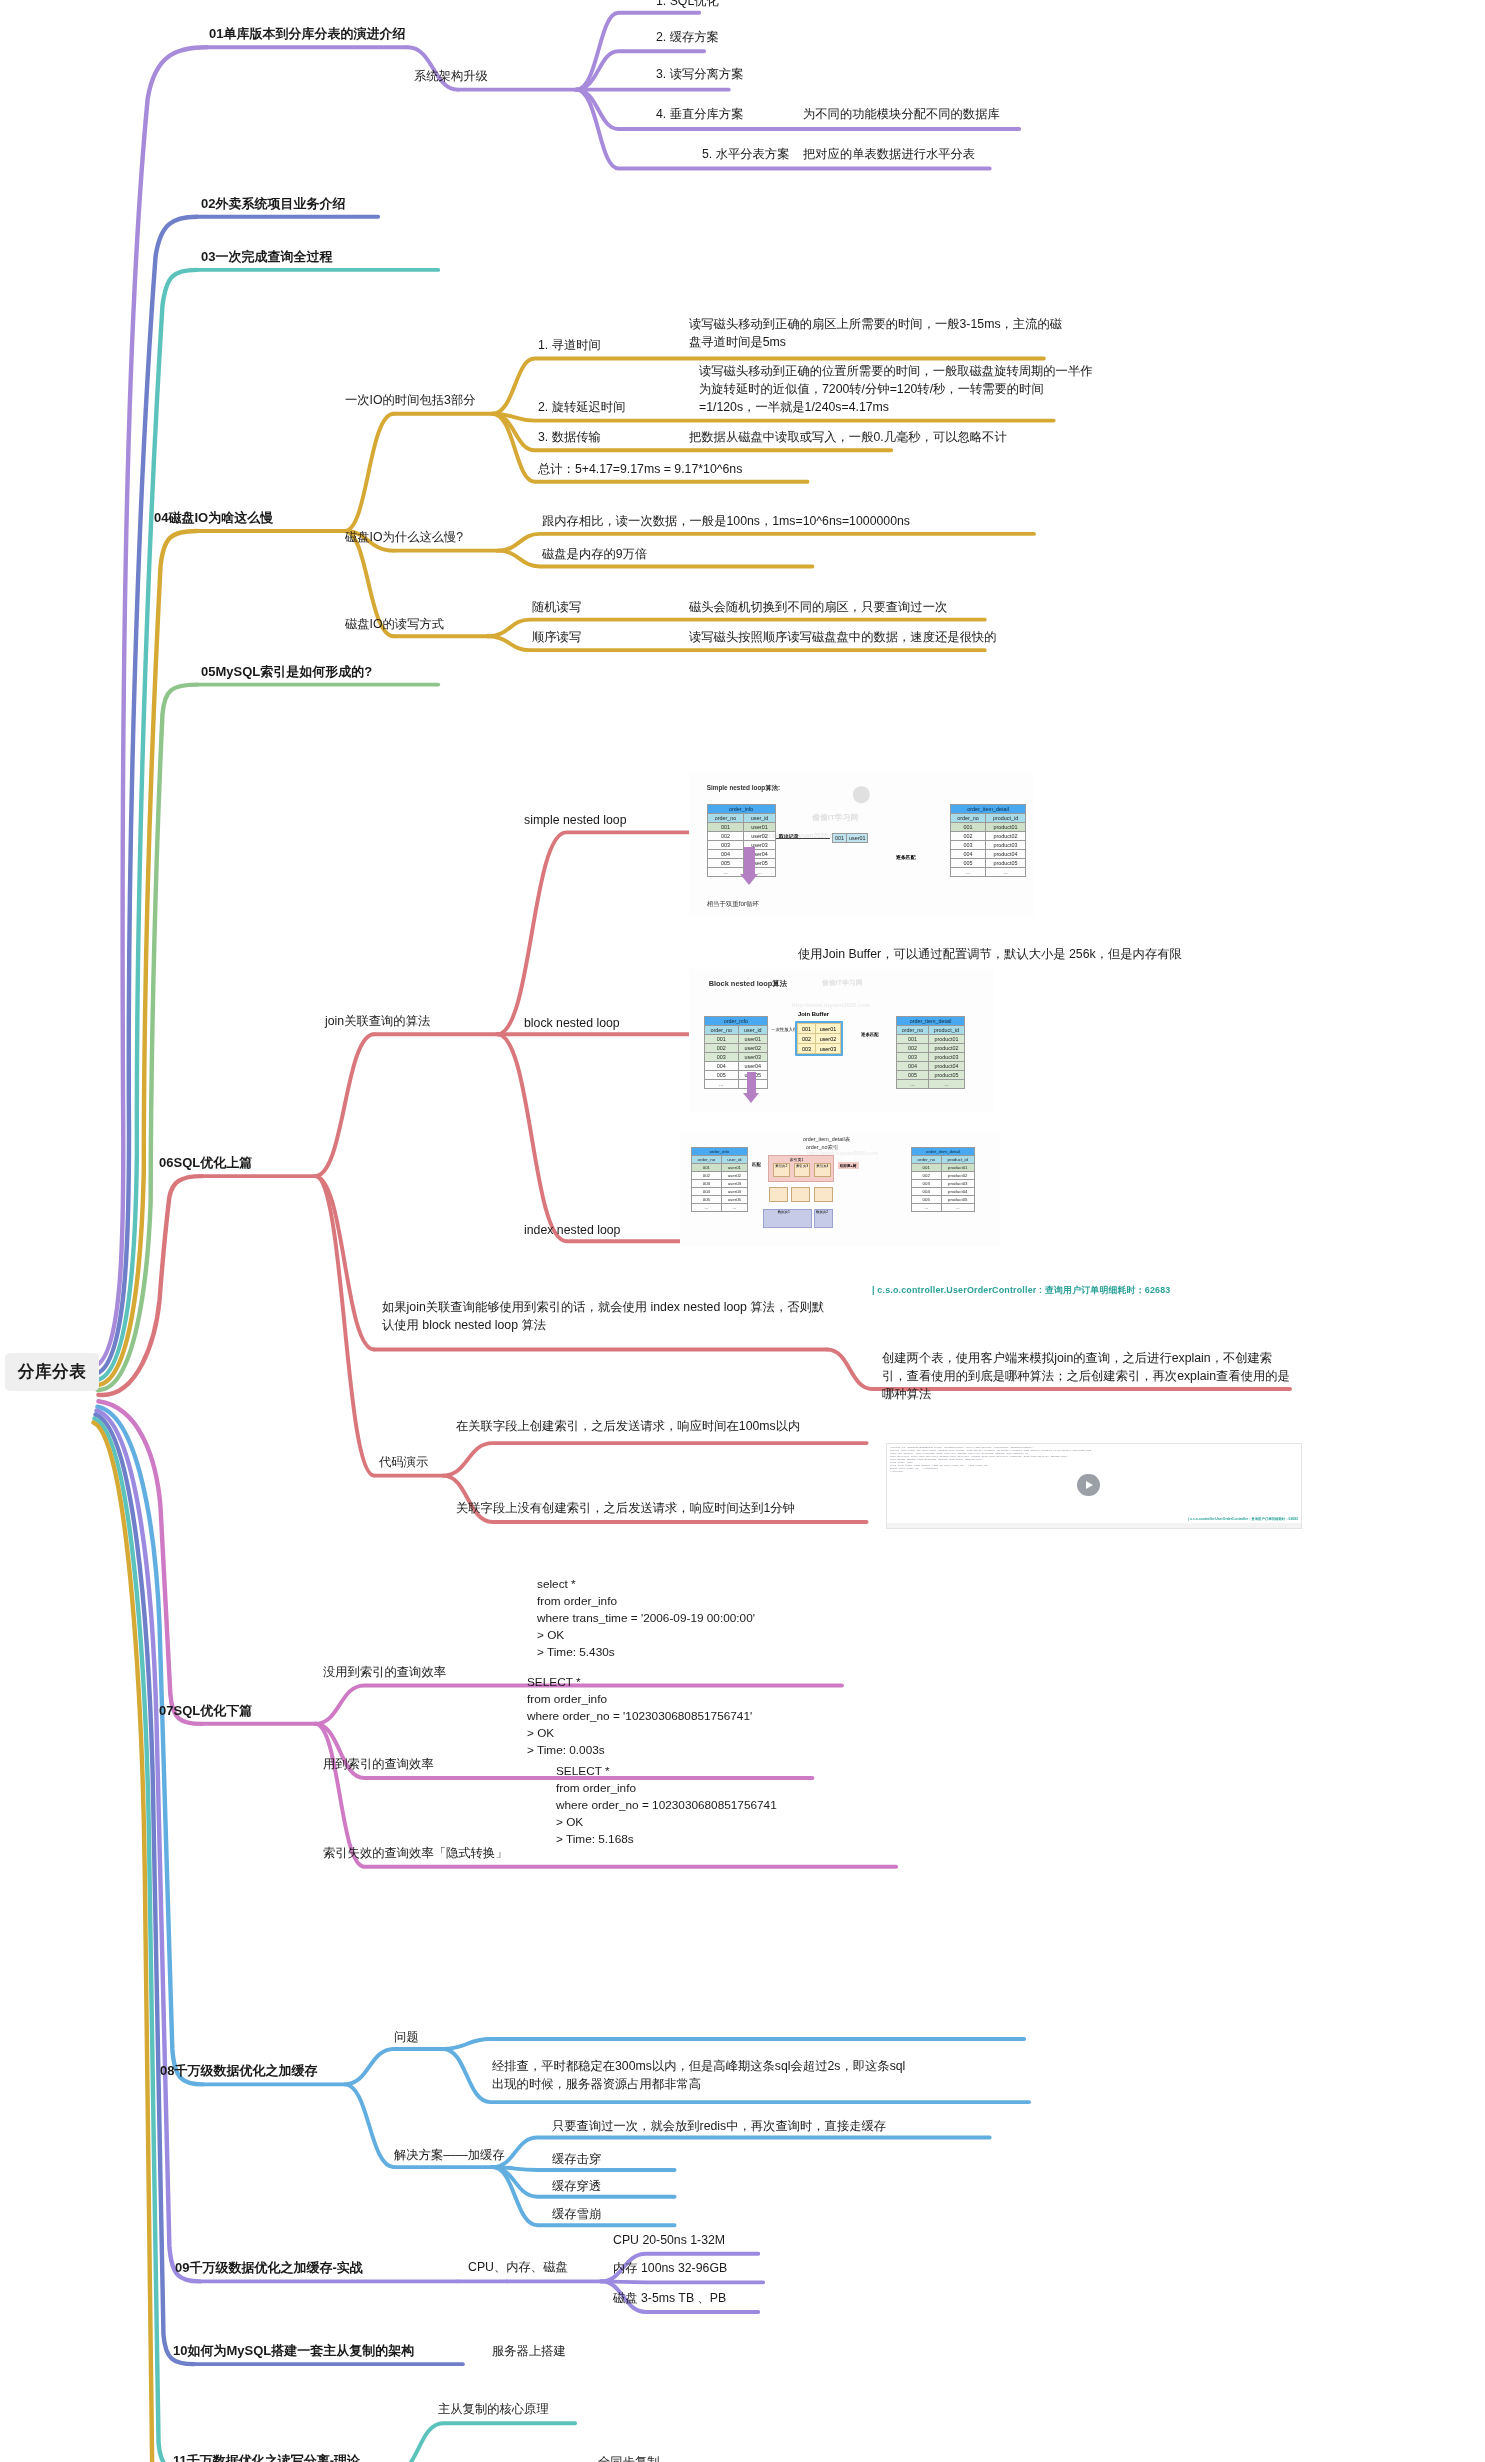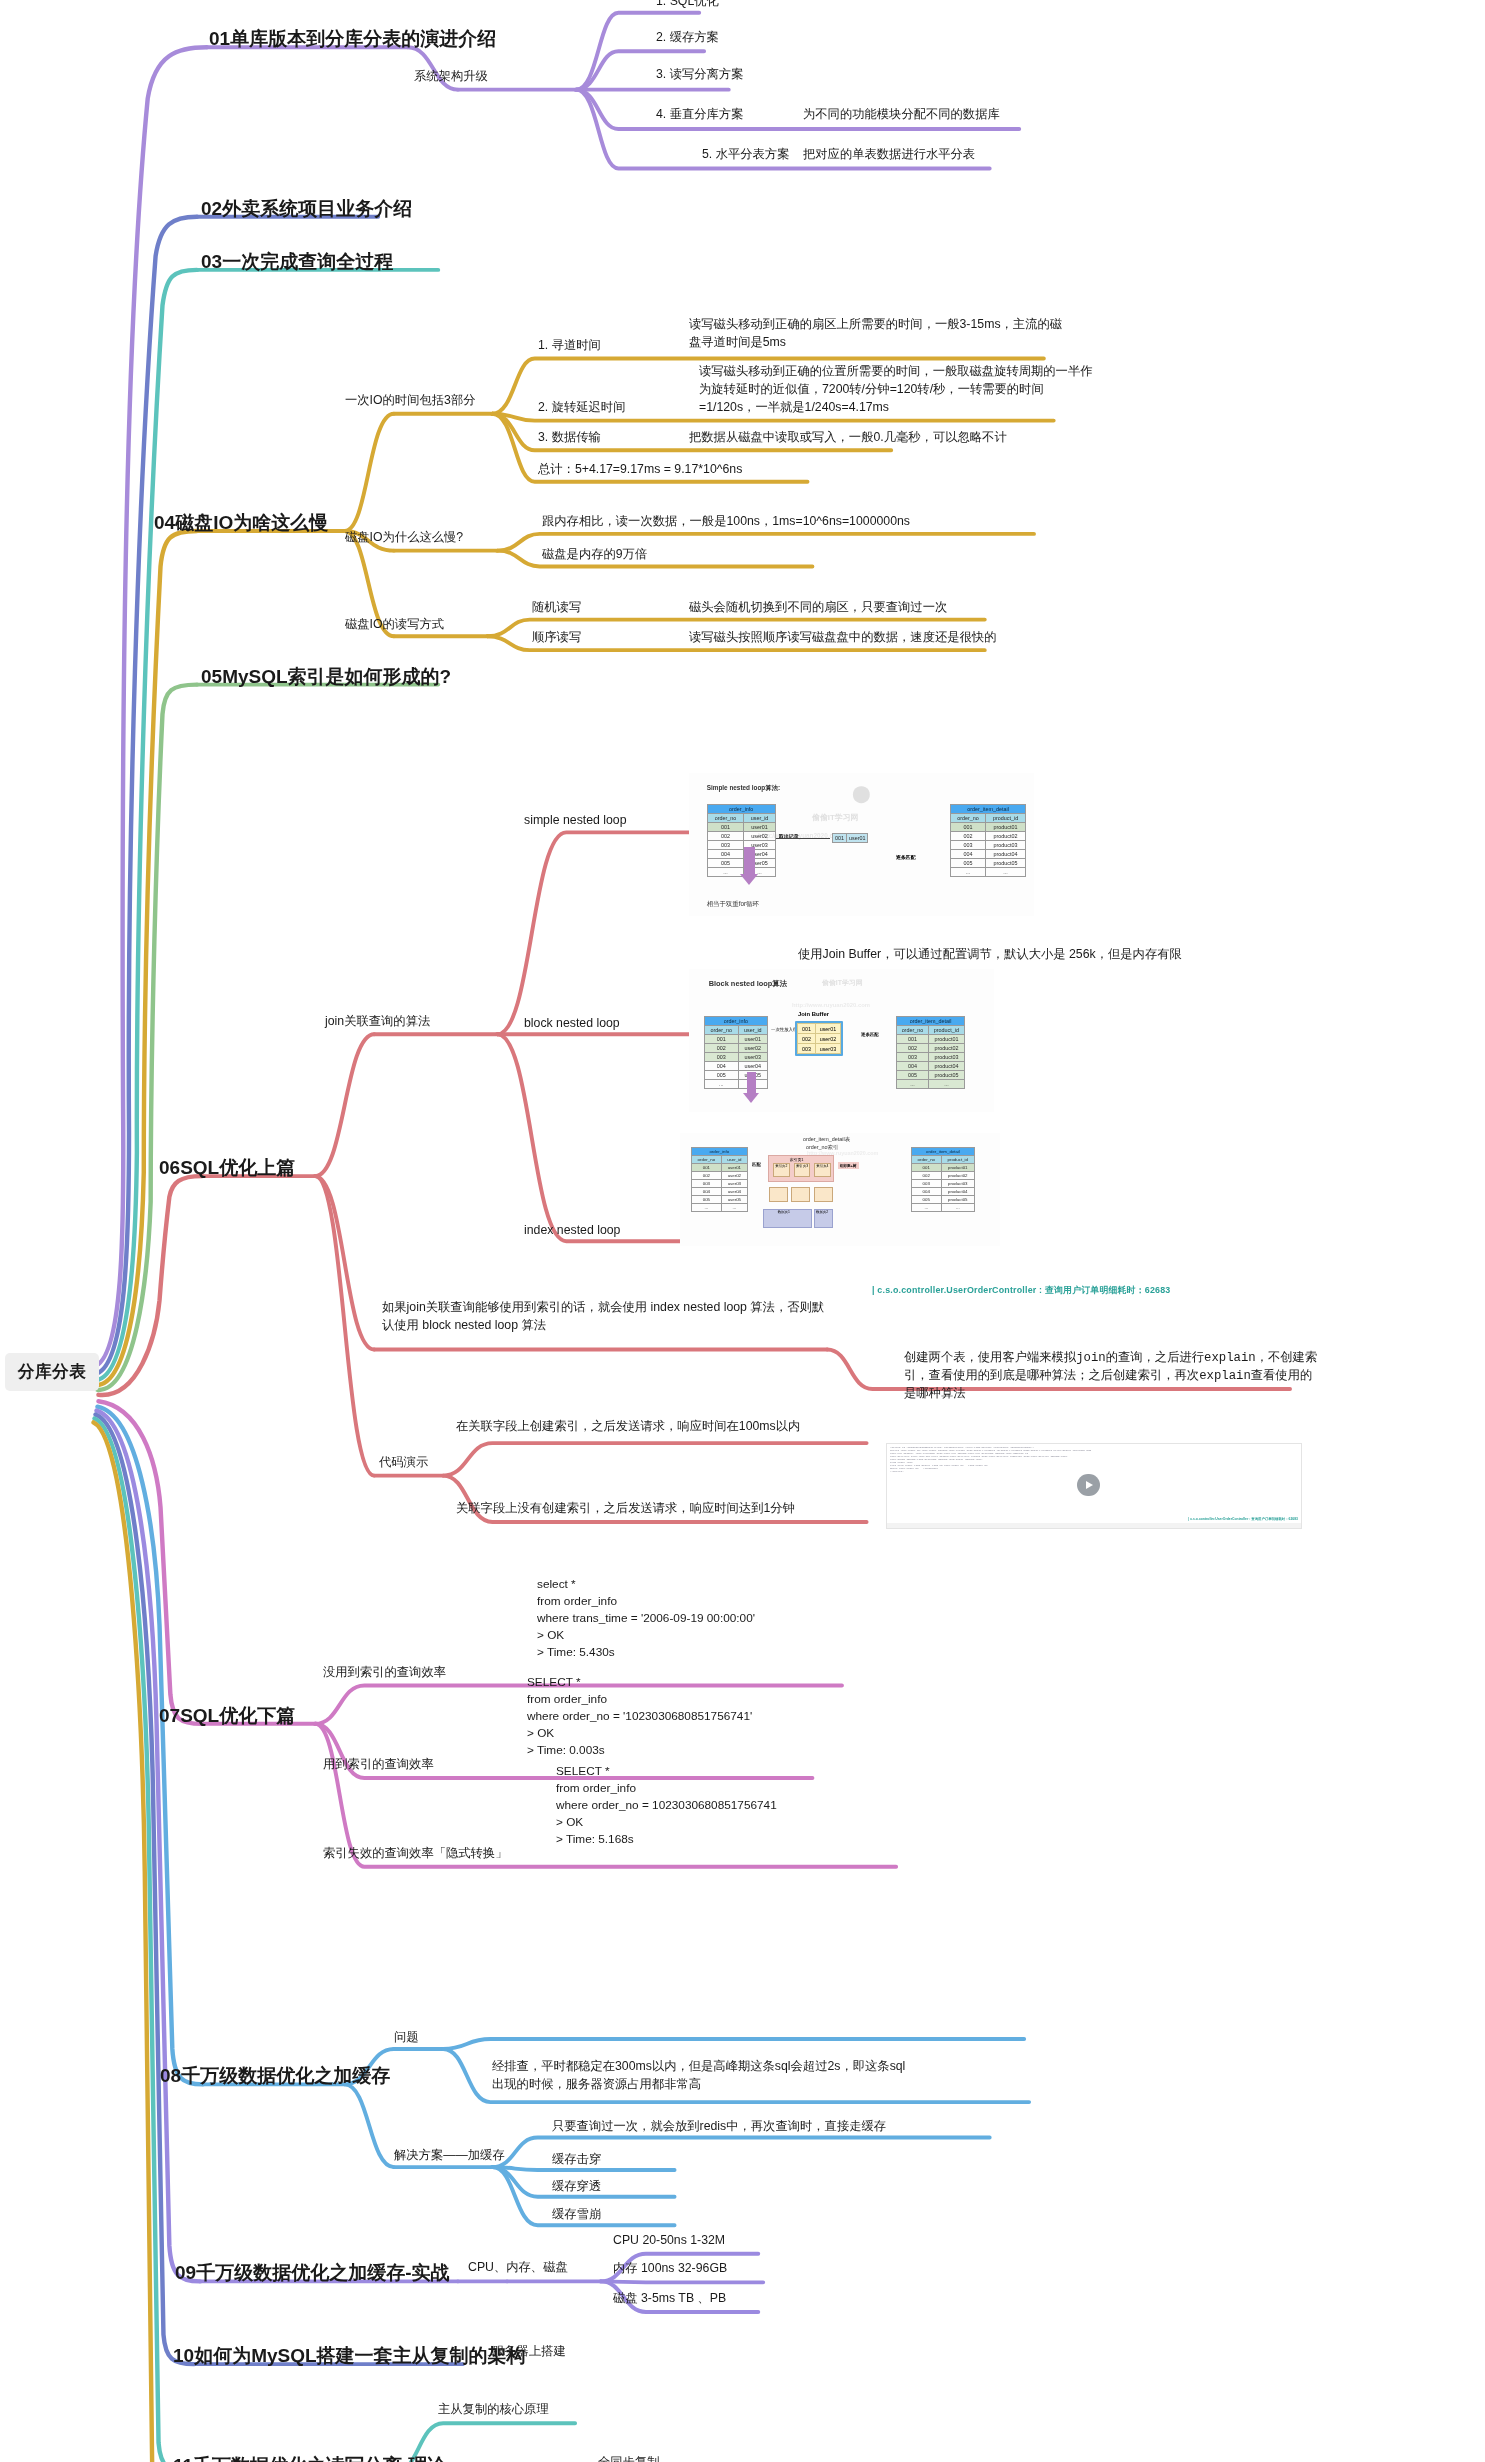--- a/index.html
+++ b/index.html
@@ -1,21 +1,21 @@
 <!DOCTYPE html>
 <html style="font-size:7.9px"><head>
 <meta charset="utf-8">
 <style>
   html,body{margin:0;padding:0;background:#fff;}
   body{font-family:"Liberation Sans","DejaVu Sans",sans-serif;}
   #canvas{position:relative;width:1485px;height:2702px;background:#fff;overflow:hidden;}
   #edges{position:absolute;left:0;top:0;width:1485px;height:2702px;pointer-events:none;}
   .node{position:absolute;color:#1a1a1a;line-height:1.45;white-space:pre;}
   .root{background:#efefef;border-radius:4.9px;padding:6.9px 12.8px;font-size:16.7px;font-weight:700;letter-spacing:0.5px;}
-  .l1{font-size:19px;font-weight:700;}
+  .l1{font-size:13px;font-weight:700;}
   .l2{font-size:12.3px;font-weight:400;}
   .l3{font-size:11.8px;font-weight:400;}
   .wrap{white-space:normal;}
   .imgbox{position:absolute;background:#fdfdfd;}
   .imgcap{font-size:6.4px;color:#333;font-weight:700;}
   
   .minitbl{border-collapse:collapse;font-size:5.4px;color:#2b2b2b;}
   .minitbl td,.minitbl th{border:0.5px solid #9a9a9a;padding:1px 2px;text-align:center;font-weight:400;}
   .th-blue{background:#49a9f0;color:#0b2b45;font-weight:700;}
   .th-cyan{background:#a8dbe8;font-weight:700;}
@@ -476,21 +476,21 @@
           </tr>
     </tbody>
       </table>
   </div>
 
   <div class="vidshot" style="left:872px;top:1283px;width:404px;height:17.7px;border:none;">
     <div class="logstrip" style="left:0;top:1px;font-size:8.9px;color:#2aa198;">| c.s.o.controller.UserOrderController   : 查询用户订单明细耗时：62683</div>
   </div>
 
   <div class="node l2 wrap" style="left:382px;top:1299px;width:443px;">如果join关联查询能够使用到索引的话，就会使用 index nested loop 算法，否则默认使用 block nested loop 算法</div>
-  <div class="node l2 wrap" style="left:904px;top:1350px;width:414px;font-family:Liberation Mono, monospace;">创建两个表，使用客户端来模拟join的查询，之后进行explain，不创建索引，查看使用的到底是哪种算法；之后创建索引，再次explain查看使用的是哪种算法</div>
+  <div class="node l2 wrap" style="left:882px;top:1350px;width:414px;">创建两个表，使用客户端来模拟join的查询，之后进行explain，不创建索引，查看使用的到底是哪种算法；之后创建索引，再次explain查看使用的是哪种算法</div>
 
   <div class="node l2" style="left:379px;top:1454px;">代码演示</div>
   <div class="node l2" style="left:456px;top:1418px;">在关联字段上创建索引，之后发送请求，响应时间在100ms以内</div>
   <div class="node l2" style="left:456px;top:1500px;">关联字段上没有创建索引，之后发送请求，响应时间达到1分钟</div>
 
   <div class="vidshot" style="left:886px;top:1443px;width:414px;height:84px;">
     <div style="position:absolute;left:3px;top:2px;right:3px;bottom:7.9px;overflow:hidden;">
       <span class="codeline">&lt;select id="getOrderItemDetailList" parameterType="java.lang.String" resultType="BaseResultMap"&gt;</span>
       <span class="codeline">  select info.order_no,info.order_status,info.create_time,detail.product_id,detail.product_name,detail.product_price,detail.purchase_num</span>
       <span class="codeline">  info.pay_status, info.exchange_time,info.pay_amount,info.pay_discount_amount,info.address_id</span>

